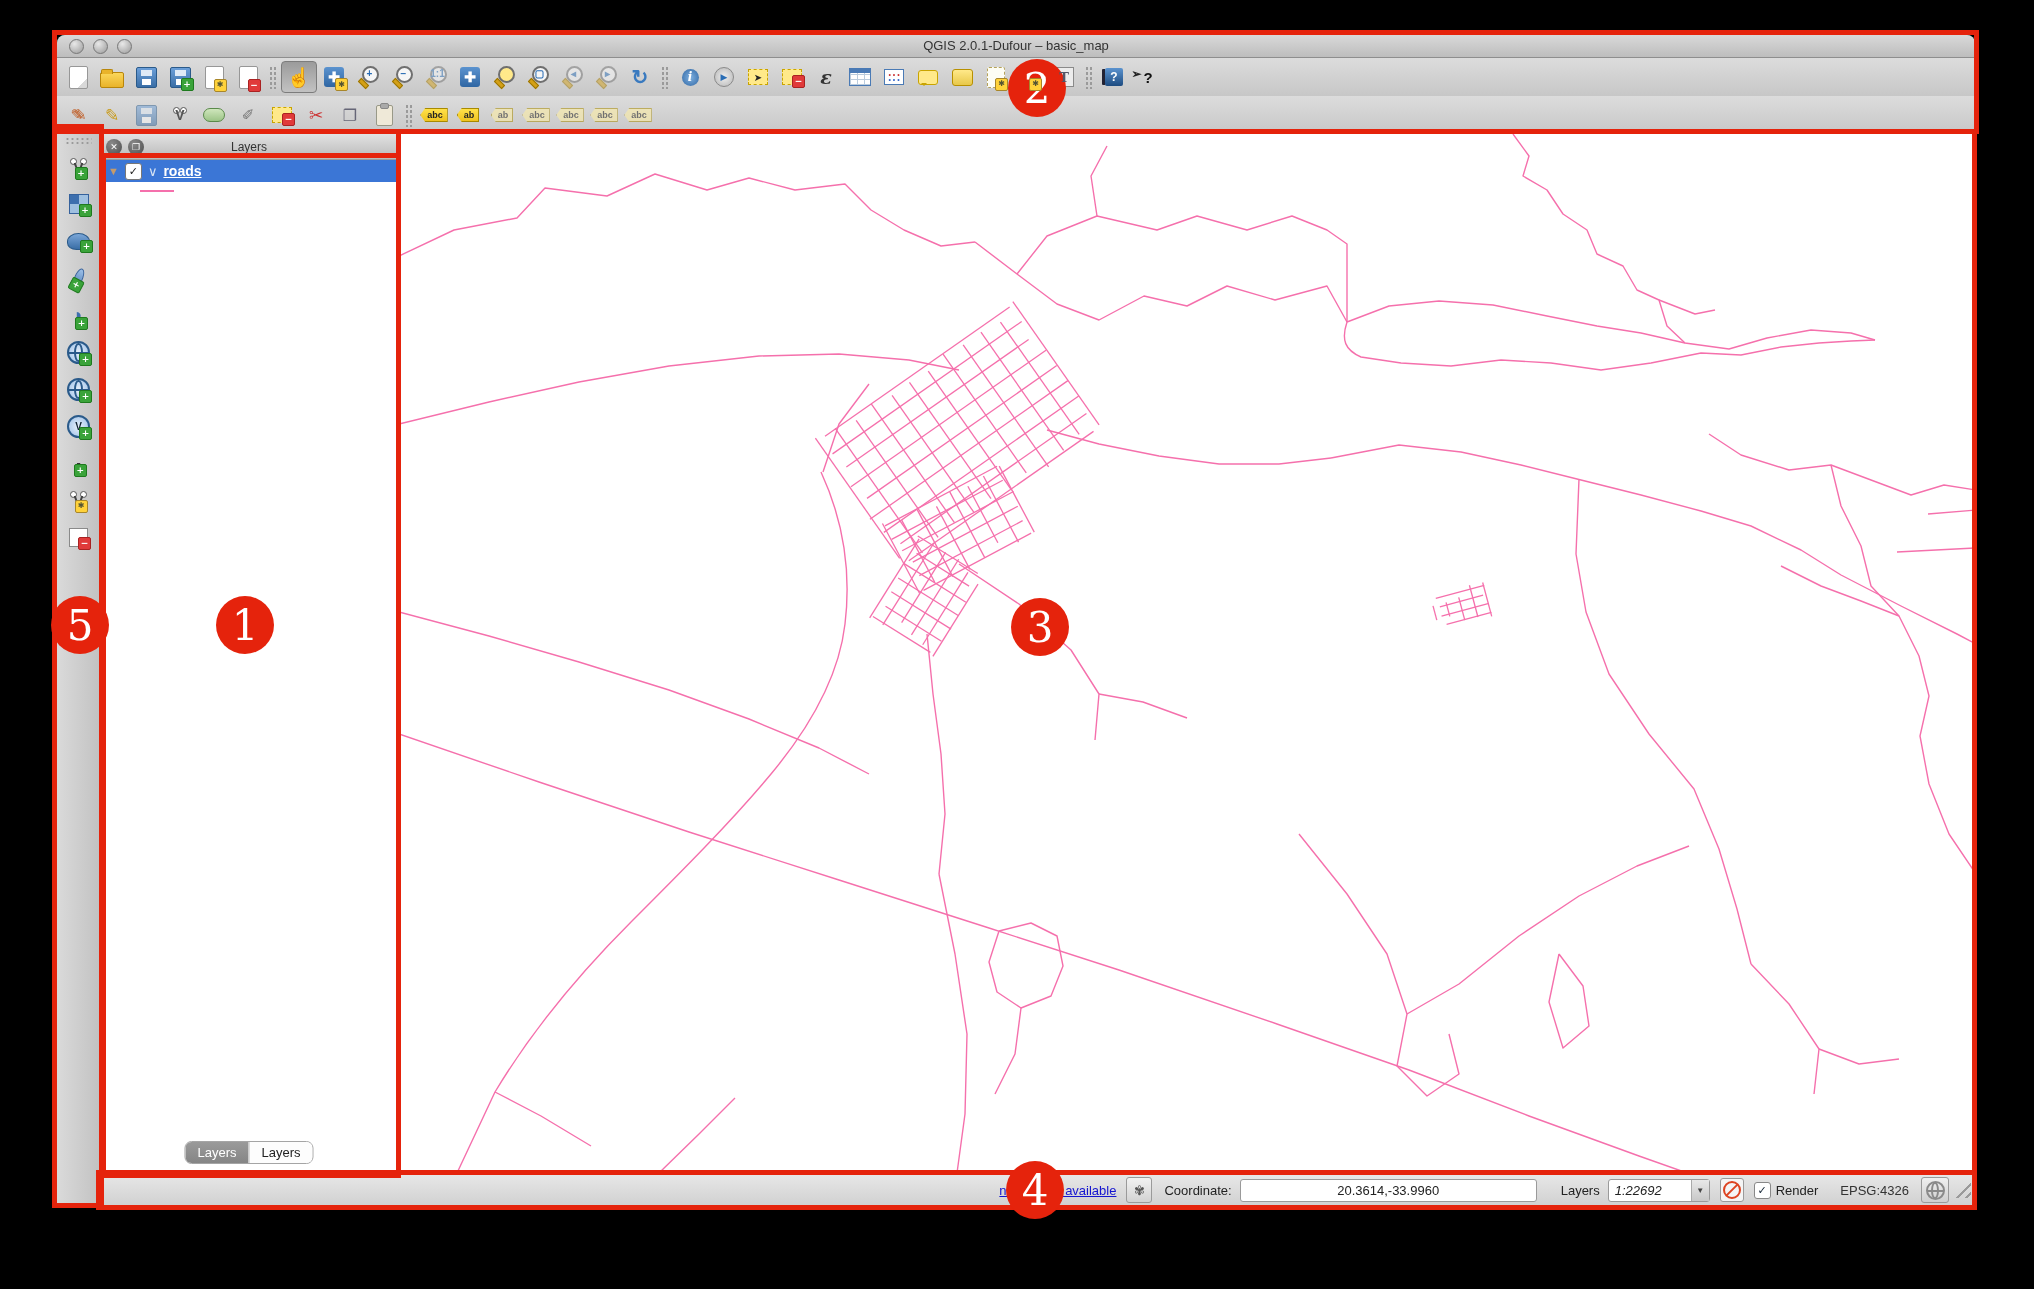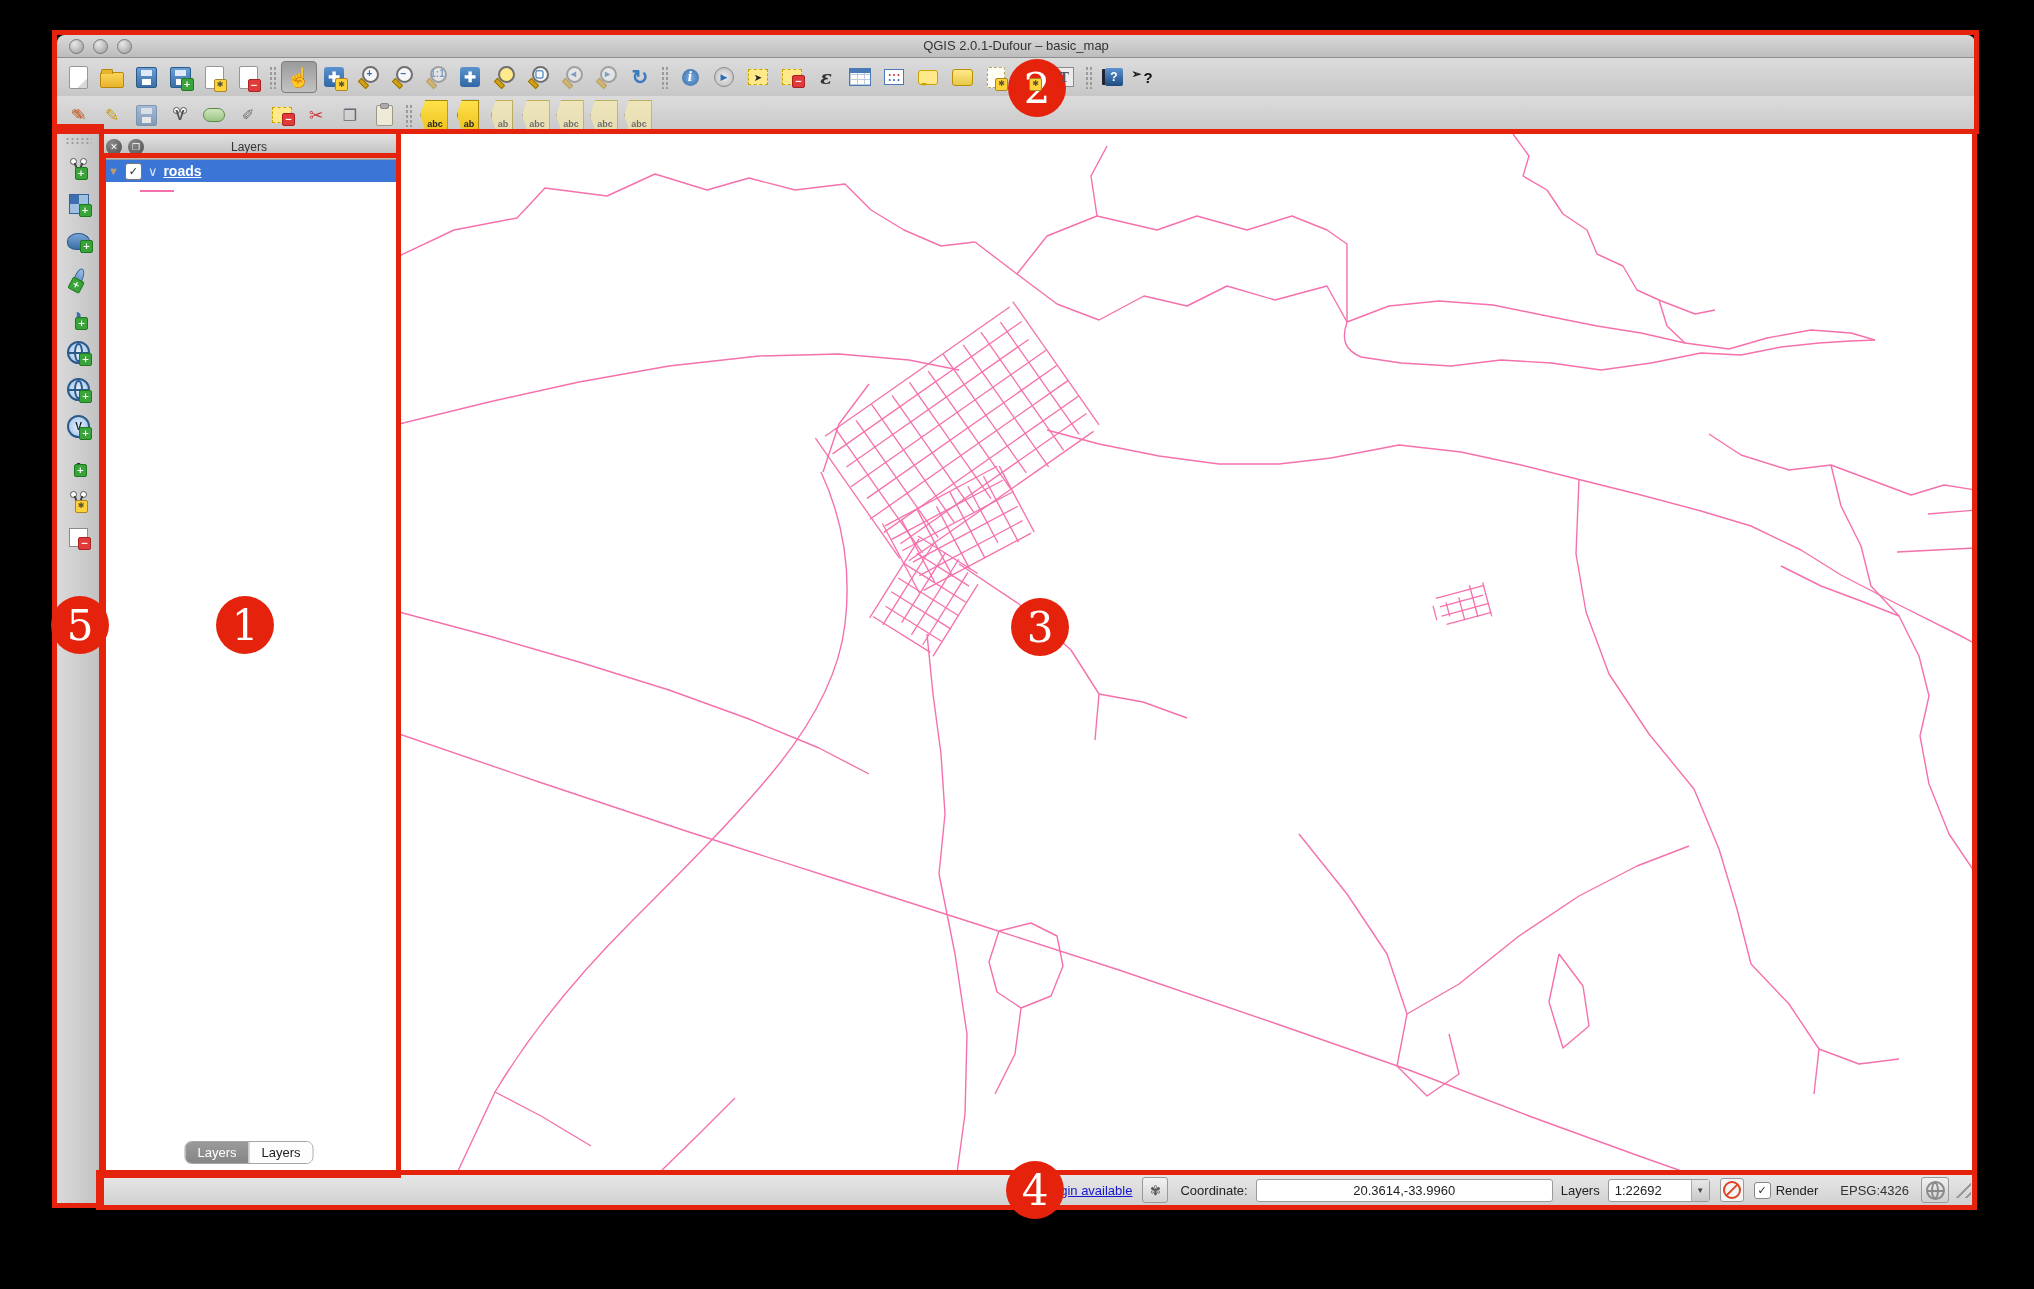--- a/index.html
+++ b/index.html
@@ -77,21 +77,21 @@
   .ic.node::before,.ic.node::after{content:"";position:absolute;top:0;width:5px;height:5px;border:1px solid #555;
            border-radius:50%;background:#fff;}
   .ic.node::before{left:-2px;} .ic.node::after{right:-2px;}
   .ic.blob{width:20px;height:12px;background:linear-gradient(#cfe6bc,#9cc487);border:1px solid #5a8a4a;border-radius:7px;}
   .ic.nodetool{font-size:15px;color:#777;}
   .ic.cut{font-size:17px;color:#c33;}
   .ic.copy{font-size:16px;color:#667;}
   .ic.paste{width:15px;height:19px;background:#efe9d8;border:1px solid #998;border-radius:2px;}
   .ic.paste::before{content:"";position:absolute;top:-3px;left:3px;right:3px;height:4px;background:#aaa;
            border:1px solid #888;border-radius:2px;}
-  .ic.tag{background:linear-gradient(#ffe14a,#efc31f);border:1px solid #a88a00;padding:18px 4px 1px 6px;
+  .ic.tag{background:linear-gradient(#ffe14a,#efc31f);border:1px solid #a88a00;padding:1px 4px 1px 6px;
           font:bold 9px "Liberation Sans",sans-serif;color:#222;
           clip-path:polygon(5px 0,100% 0,100% 100%,5px 100%,0 50%);}
   .ic.tag.sel{box-shadow:0 0 0 3px #a8c8ee;}
   .ic.tag.faded{opacity:.55;background:#ffeea0;}
   .ic.vec{font:bold 15px "Liberation Sans",sans-serif;color:#444;}
   .ic.vec::before,.ic.vec::after{content:"";position:absolute;top:-1px;width:5px;height:5px;border:1px solid #555;
           border-radius:50%;background:#fff;}
   .ic.vec::before{left:-3px;} .ic.vec::after{right:-3px;}
   .ic.raster{width:18px;height:18px;border:1px solid #35619c;
       background-image:linear-gradient(90deg,#3d6fae 50%,#9fc0e0 50%),linear-gradient(90deg,#9fc0e0 50%,#3d6fae 50%);
@@ -144,24 +144,24 @@
   
   #statusbar{position:absolute;left:43px;right:0;bottom:0;height:36px;
       background:linear-gradient(#e9e9e9,#cfcfcf);border-top:1px solid #9f9f9f;
       display:flex;align-items:center;font-size:13px;color:#222;}
   #statusbar .sp{flex:1;}
   .slink{text-decoration:underline;margin-right:10px;}
   .sqbtn{width:24px;height:24px;border:1px solid #9a9a9a;border-radius:3px;background:linear-gradient(#f2f2f2,#d2d2d2);
       display:flex;align-items:center;justify-content:center;margin-right:12px;font-size:13px;color:#555;}
   .slabel{margin-right:8px;}
   .sfield{width:295px;height:21px;background:#fff;border:1px solid #9a9a9a;border-radius:3px;text-align:center;
-      font-size:13px;line-height:21px;margin-right:8px;}
+      font-size:13px;line-height:21px;margin-right:24px;}
   .scombo{width:100px;height:21px;background:#fff;border:1px solid #9a9a9a;border-radius:3px;display:flex;
       align-items:center;margin-right:10px;}
-  .scombo .val{flex:1;padding-left:6px;font-size:13px;}
+  .scombo .val{flex:1;padding-left:6px;font-size:13px;font-style:italic;}
   .scombo .arr{width:17px;height:100%;background:linear-gradient(#e8e8e8,#c8c8c8);border-left:1px solid #aaa;
       display:flex;align-items:center;justify-content:center;font-size:8px;color:#444;}
   .stopr{position:relative;width:22px;height:22px;border:1px solid #9a9a9a;border-radius:3px;background:#f5f5f5;
       display:flex;align-items:center;justify-content:center;margin-right:10px;font-size:11px;color:#333;}
   .stopr::before{content:"";position:absolute;width:14px;height:14px;border:2px solid #d42;border-radius:50%;}
   .stopr::after{content:"";position:absolute;width:16px;height:2px;background:#d42;transform:rotate(-45deg);}
   .rchk{width:15px;height:15px;background:#fff;border:1px solid #888;border-radius:3px;display:flex;
       align-items:center;justify-content:center;font-size:11px;color:#123;margin-right:5px;}
   .crs{color:#333;margin:0 12px 0 14px;}
   .globebtn{width:26px;height:24px;border:1px solid #9a9a9a;border-radius:3px;background:linear-gradient(#f0f0f0,#cfcfcf);

